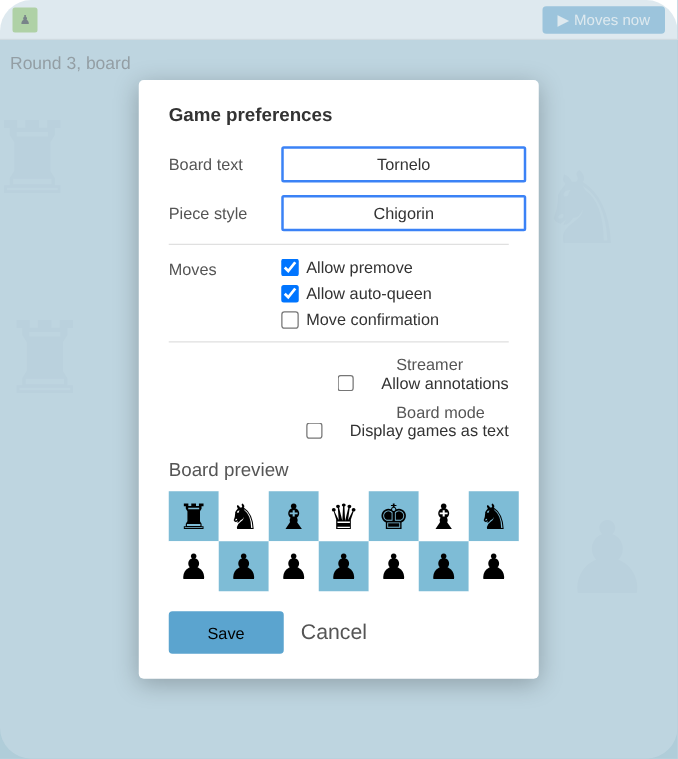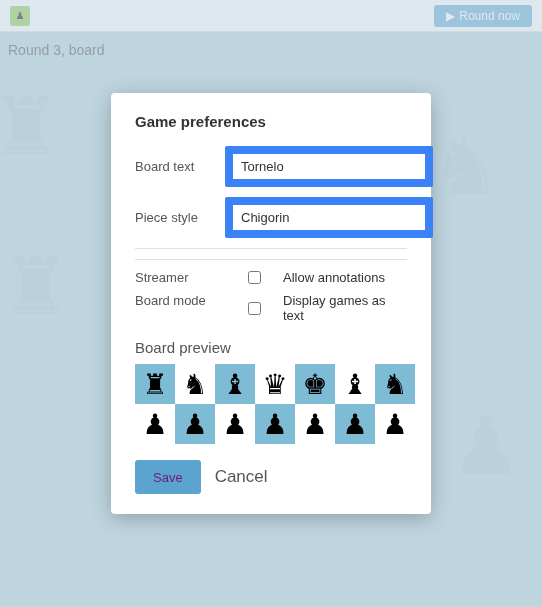--- a/index.html
+++ b/index.html
@@ -66,20 +66,21 @@
 
     
     .modal-overlay {
       position: absolute;
       top: 0; left: 0; right: 0; bottom: 0;
       background: rgba(200, 218, 228, 0.6);
       z-index: 10;
       display: flex;
       align-items: center;
       justify-content: center;
+      border-radius: 25px;
     }
 
     
     .modal {
       background: #fff;
       border-radius: 4px;
       padding: 20px 24px 20px 24px;
       width: 320px;
       box-shadow: 0 4px 20px rgba(0,0,0,0.25);
       position: relative;
@@ -100,26 +101,27 @@
 
     .form-label {
       width: 90px;
       font-size: 13px;
       color: #555;
       flex-shrink: 0;
     }
 
     .form-input {
       flex: 1;
-      border: 8px solid #3b82f6;
+      border: 2px solid #3b82f6;
       border-radius: 2px;
       padding: 5px 8px;
       font-size: 13px;
       color: #333;
       outline: none;
+      text-align: center;
     }
 
     
     .moves-row {
       display: flex;
       align-items: flex-start;
       margin-bottom: 10px;
     }
 
     .moves-label {
@@ -153,22 +155,23 @@
     
     .divider {
       border: none;
       border-top: 1px solid #e0e0e0;
       margin: 10px 0;
     }
 
     
     .pref-row {
       display: flex;
-      align-items: flex-start;
+      align-items: flex-end;
       margin-bottom: 8px;
+      flex-direction: column;
     }
 
     .pref-label {
       width: 90px;
       font-size: 13px;
       color: #555;
       flex-shrink: 0;
     }
 
     .pref-checkbox-row {
@@ -210,24 +213,24 @@
 
     
     .modal-footer {
       display: flex;
       gap: 10px;
       margin-top: 16px;
     }
 
     .btn-save {
       background: #5ba4cf;
-      color: #701a75;
+      color: #000000;
       border: none;
       border-radius: 3px;
-      padding: 7px 18px;
+      padding: 7px 31px;
       font-size: 13px;
       cursor: pointer;
     }
 
     .btn-cancel {
       background: none;
       color: #555;
       border: none;
       padding: 7px 4px;
       font-size: 17px;
@@ -242,21 +245,21 @@
       user-select: none;
     }
   </style>
 </head>
 <body>
 
 <div class="top-bar">
   <div class="top-bar-icon">♟</div>
   <button class="play-now-btn">
     <span>▶</span>
-    <span>Round now</span>
+    <span>Moves now</span>
   </button>
 </div>
 
 <div class="round-label">
   <span>Round 3, board</span>
 </div>
 
 <div class="bg-chess" style="left:-10px;top:80px;">♜</div>
 <div class="bg-chess" style="left:0px;top:240px;">♜</div>
 <div class="bg-chess" style="left:430px;top:120px;">♞</div>
@@ -272,20 +275,37 @@
       <input class="form-input" type="text" value="Tornelo" style="">
     </div>
 
     <div class="form-row">
       <label class="form-label">Piece style</label>
       <input class="form-input" type="text" value="Chigorin" style="">
     </div>
 
     <hr class="divider">
 
+    <div class="moves-row">
+      <div class="moves-label">Moves</div>
+      <div class="checkboxes-col">
+        <label class="checkbox-row">
+          <input type="checkbox" checked="" style="">
+          <span>Allow premove</span>
+        </label>
+        <label class="checkbox-row">
+          <input type="checkbox" checked="" style="">
+          <span>Allow auto-queen</span>
+        </label>
+        <label class="checkbox-row">
+          <input type="checkbox" style="">
+          <span>Move confirmation</span>
+        </label>
+      </div>
+    </div>
 
     <hr class="divider">
 
     <div class="pref-row">
       <div class="pref-label">Streamer</div>
       <label class="pref-checkbox-row">
         <input type="checkbox" style="">
         <span>Allow annotations</span>
       </label>
     </div>

